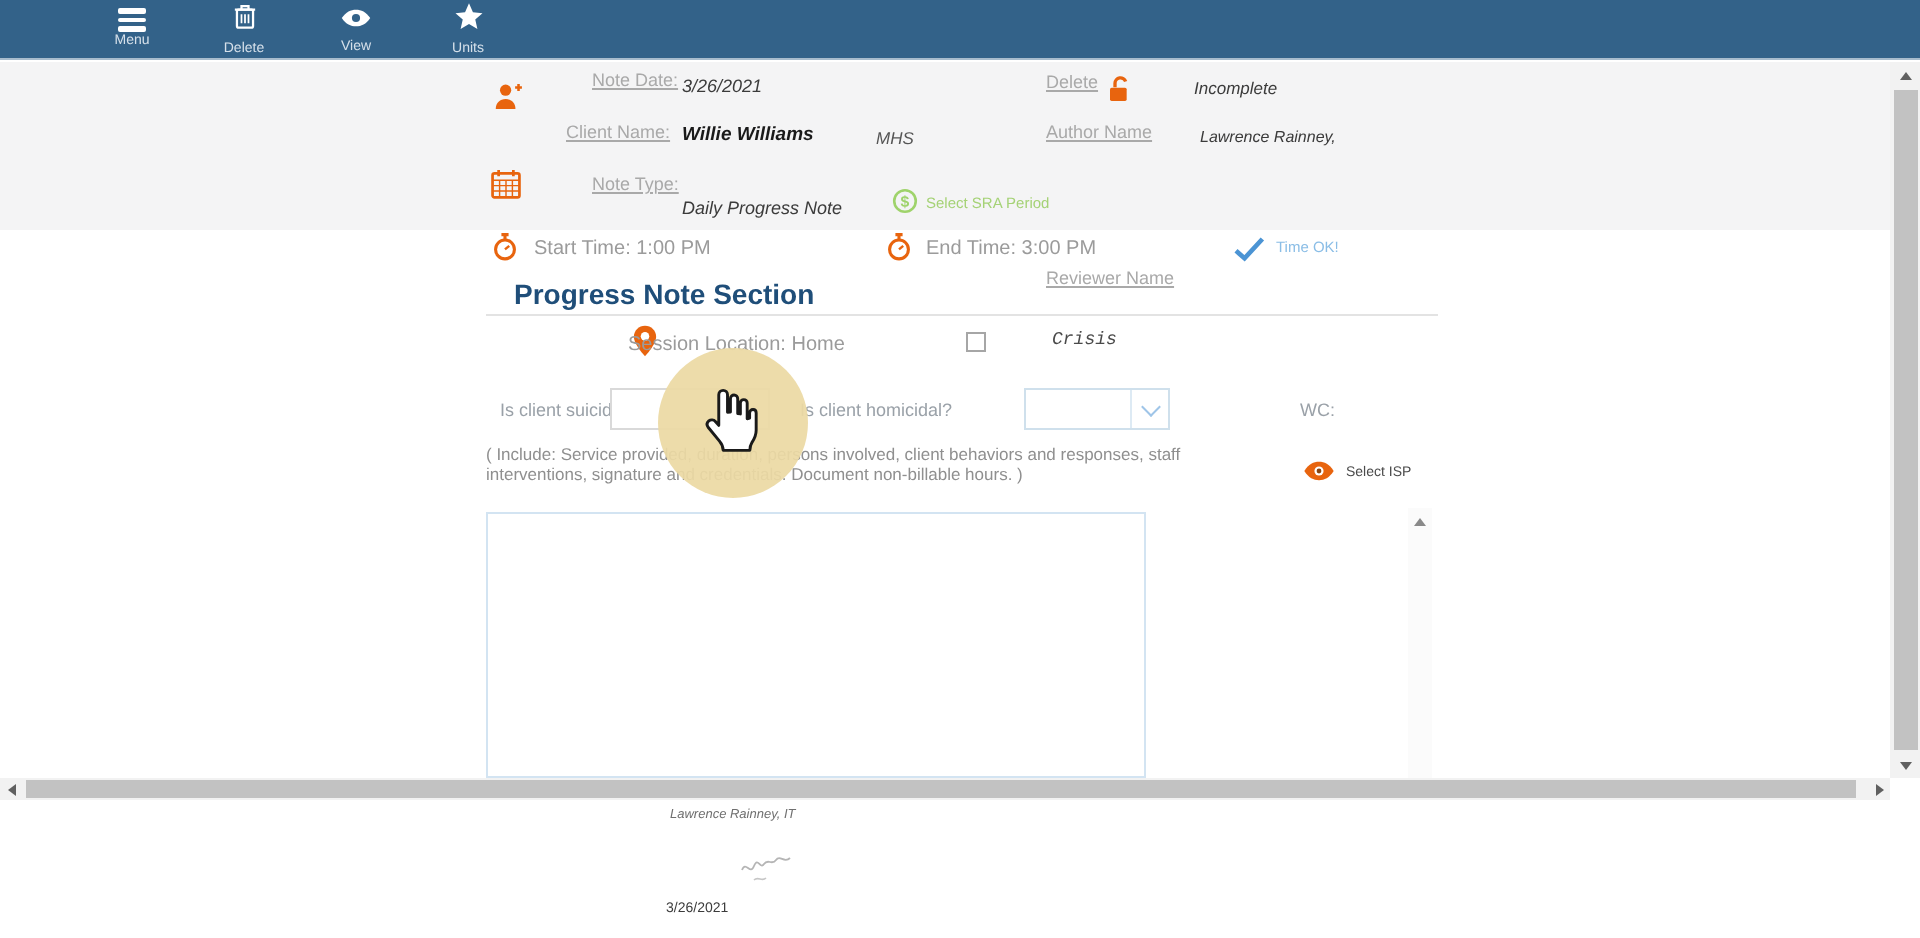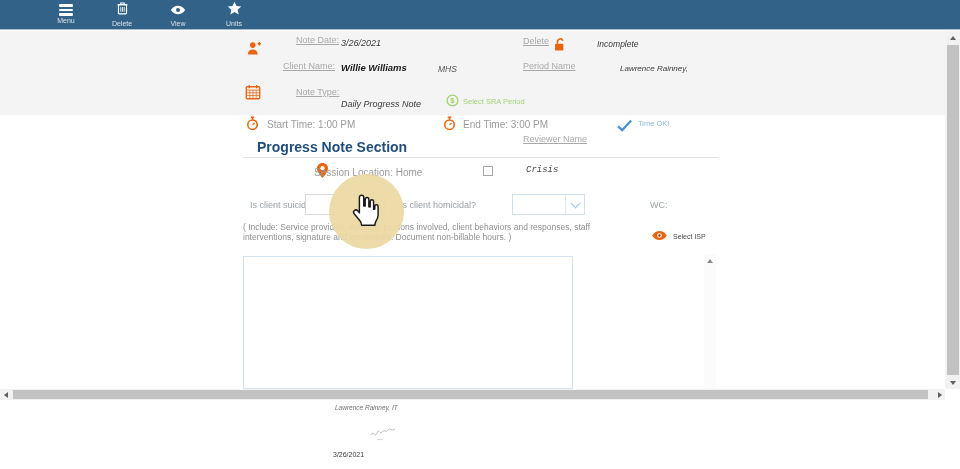--- a/index.html
+++ b/index.html
@@ -145,22 +145,22 @@
 
   <span class="abs lbl" style="left:523px;top:36px;">Delete</span>
   <span class="abs" style="left:553px;top:37px;">
     <svg width="14" height="15" viewBox="0 0 16 18">
         <rect x="2" y="8.2" width="10" height="8" rx="1" fill="#e8640e"></rect>
         <path d="M5 8V5.6a3.3 3.3 0 0 1 6.4-1.1" fill="none" stroke="#e8640e" stroke-width="2"></path>
       </svg>
   </span>
   <span class="abs val" style="left:597px;top:39px;font-size:8.5px;">Incomplete</span>
 
-  <span class="abs lbl" style="left:523px;top:61px;">Period Name</span>
-  <span class="abs val" style="left:620px;top:64px;font-size:8px;">Lawrence Rainney,</span>
+  <span class="abs lbl" style="left:523px;top:61px;">Author Name</span>
+  <span class="abs val" style="left:600px;top:64px;font-size:8px;">Lawrence Rainney,</span>
 
   <span class="abs lbl" style="left:523px;top:86px;margin-top:48px;">Reviewer Name</span>
 
   <span class="abs" style="left:246px;top:116px;">
     <svg width="13" height="15" viewBox="0 0 16 18">
         <circle cx="8" cy="10.5" r="5.8" fill="none" stroke="#e8640e" stroke-width="1.9"></circle>
         <path d="M5.8 1.4h4.4M8 1.4v2.8" stroke="#e8640e" stroke-width="1.9"></path>
         <path d="M8 10.5l2.6-2.2" stroke="#e8640e" stroke-width="1.5"></path>
       </svg>
   </span>

